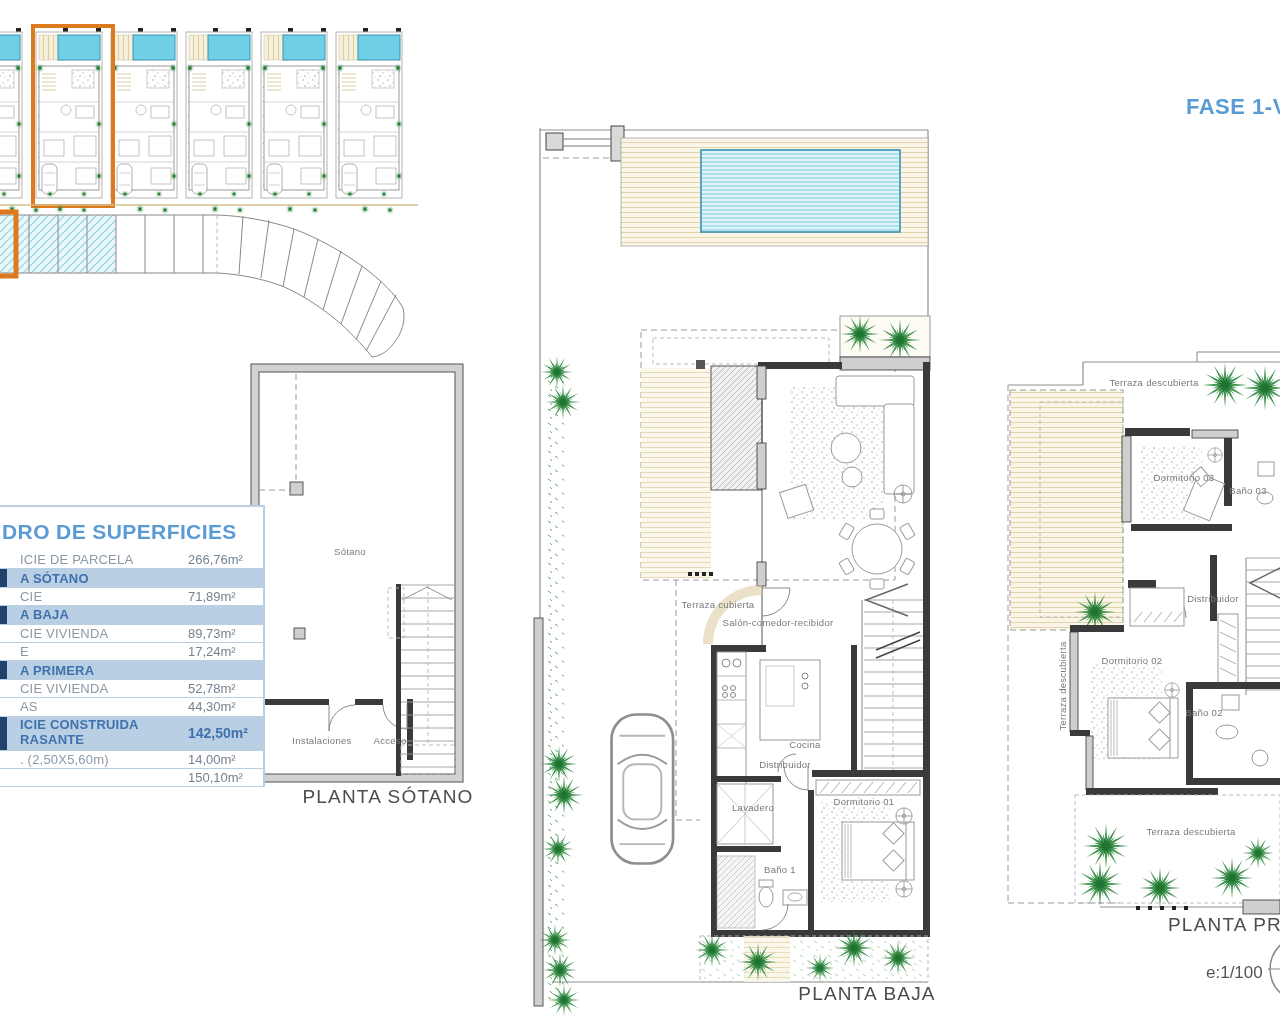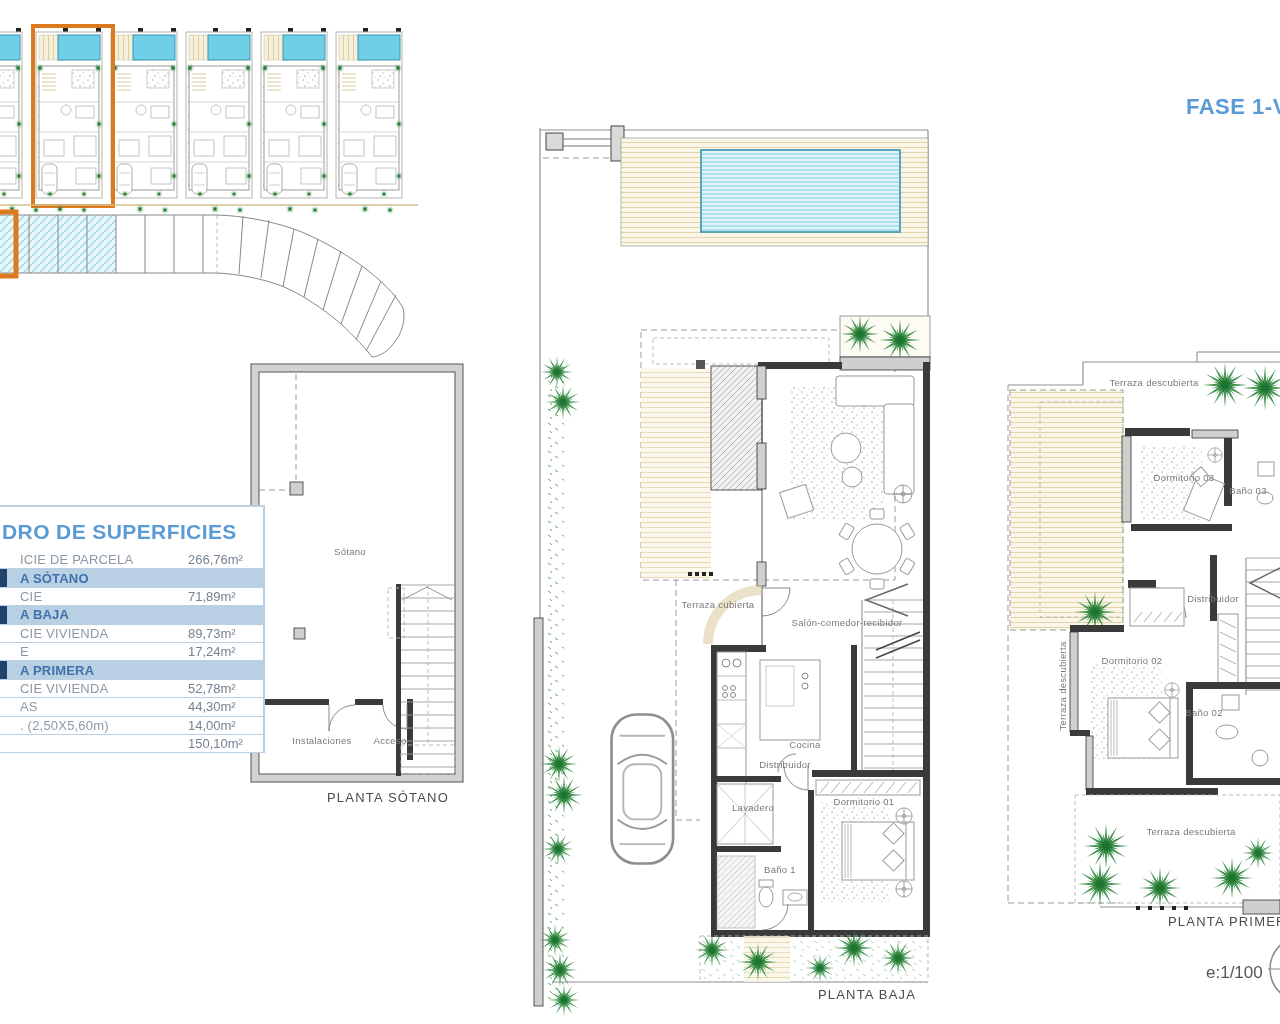--- a/index.html
+++ b/index.html
@@ -13,21 +13,21 @@
   .thin{stroke:#888;stroke-width:1;fill:none}
   .lot{stroke:#8f8f8f;stroke-width:1.2;fill:none}
   .dash{stroke:#9a9a9a;stroke-width:1;fill:none;stroke-dasharray:6 4}
   .dashf{stroke:#b5b5b5;stroke-width:.9;fill:none;stroke-dasharray:4 3}
   .tread{stroke:#9d9d9d;stroke-width:.9}
   .tick{stroke:#8a8a8a;stroke-width:.9;fill:none}
   
   .plabel{position:absolute;transform:translate(-50%,-50%);font-size:9.5px;
           color:#787878;white-space:nowrap;letter-spacing:.3px;}
   .plabel.rot{transform:translate(-50%,-50%) rotate(-90deg);}
-  .pcaption{position:absolute;transform:translate(-50%,-50%);font-size:13px;
+  .pcaption{position:absolute;transform:translate(-50%,-50%);font-size:19px;
             color:#4c4c4c;white-space:nowrap;letter-spacing:1.2px;text-align:center;}
   .pcaption.anchorleft{transform:none;}
   .scalelbl{position:absolute;font-size:17px;color:#555;white-space:nowrap;}
   .fase{position:absolute;font-size:22px;font-weight:bold;color:#5b9bd5;
         white-space:nowrap;letter-spacing:.5px;}
   
   .stable{position:absolute;left:0;top:505px;width:265px;background:#fff;
           border-top:2px solid #b9cfe3;border-right:2px solid #b9cfe3;
           box-sizing:border-box;}
   .stitle{font-size:21px;font-weight:bold;color:#5b9bd5;letter-spacing:.4px;
@@ -489,21 +489,21 @@
 
 
 <div class="fase" style="left:1186px;top:94px">FASE 1-VILL</div>
 
 <div class="plabel" style="left:350px;top:551px">Sótano</div>
 <div class="plabel" style="left:322px;top:740px">Instalaciones</div>
 <div class="plabel" style="left:390px;top:740px">Acceso</div>
 <div class="pcaption" style="left:388px;top:797px">PLANTA SÓTANO</div>
 
 <div class="plabel" style="left:718px;top:604px">Terraza cubierta</div>
-<div class="plabel" style="left:847px;top:622px">Salón-comedor-recibidor</div>
+<div class="plabel" style="left:778px;top:622px">Salón-comedor-recibidor</div>
 <div class="plabel" style="left:805px;top:744px">Cocina</div>
 <div class="plabel" style="left:785px;top:764px">Distribuidor</div>
 <div class="plabel" style="left:753px;top:807px">Lavadero</div>
 <div class="plabel" style="left:780px;top:869px">Baño 1</div>
 <div class="plabel" style="left:864px;top:801px">Dormitorio 01</div>
 <div class="pcaption" style="left:867px;top:994px">PLANTA BAJA</div>
 
 <div class="plabel" style="left:1154px;top:382px">Terraza descubierta</div>
 <div class="plabel" style="left:1184px;top:477px">Dormitorio 03</div>
 <div class="plabel" style="left:1248px;top:490px">Baño 03</div>
@@ -548,20 +548,27 @@
           <div class="val"></div>
         </div>
         <div class="trow">
           <div class="lab">CIE VIVIENDA</div>
           <div class="val">52,78m²</div>
         </div>
         <div class="trow">
           <div class="lab">AS</div>
           <div class="val">44,30m²</div>
         </div>
+        <div class="trow hdr2">
+          <div class="lab">
+            <div>ICIE CONSTRUIDA</div>
+            <div>RASANTE</div>
+          </div>
+          <div class="val">142,50m²</div>
+        </div>
         <div class="trow">
           <div class="lab">. (2,50X5,60m)</div>
           <div class="val">14,00m²</div>
         </div>
         <div class="trow">
           <div class="lab"></div>
           <div class="val">150,10m²</div>
         </div>
       </div>
 </div>

